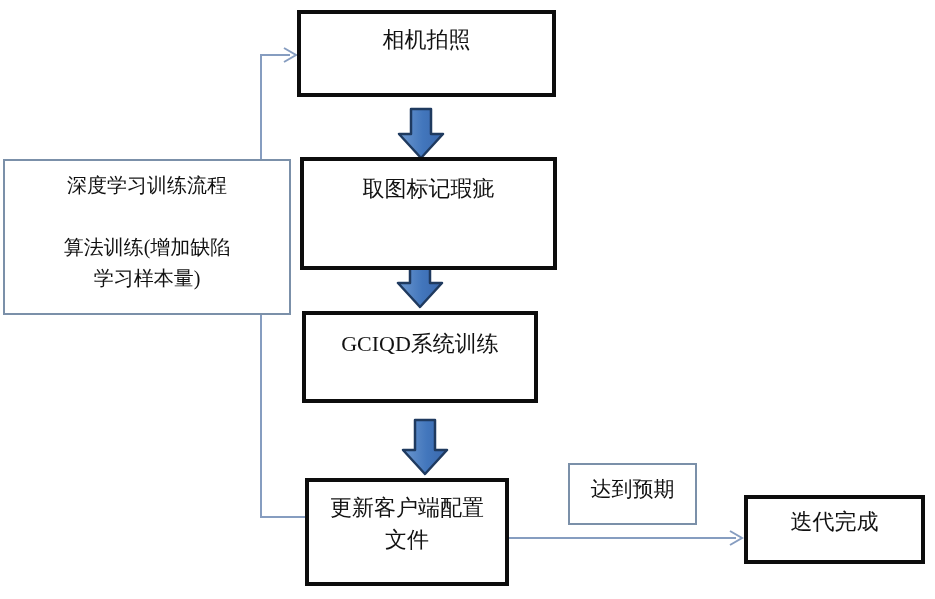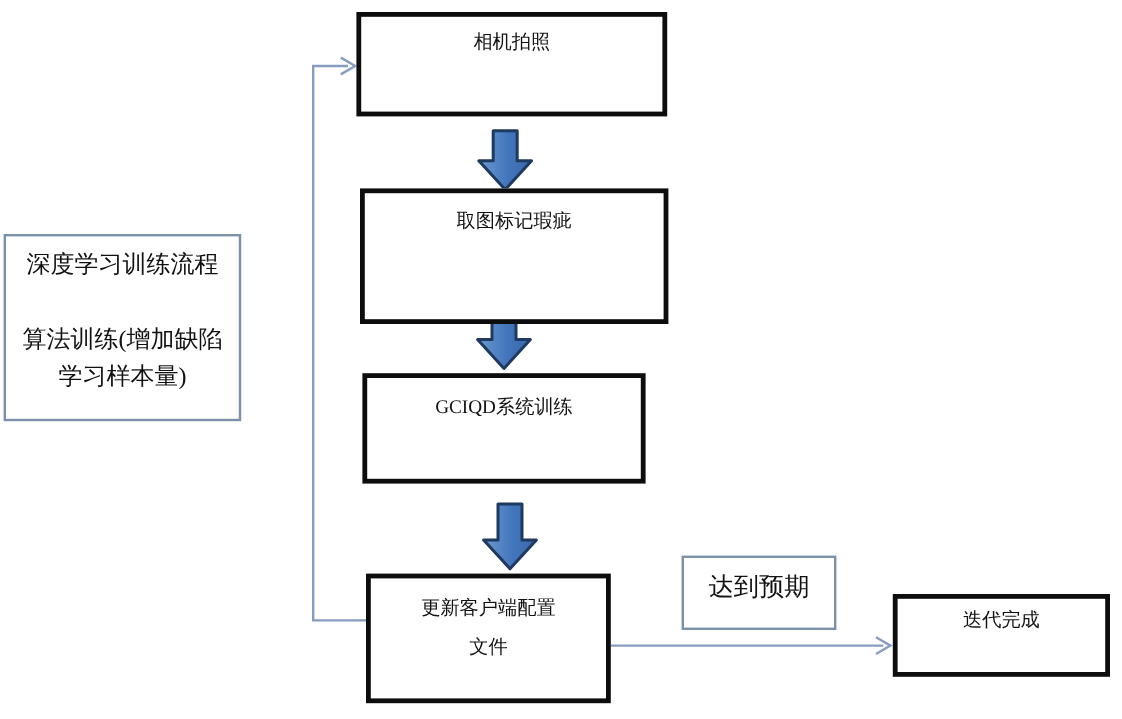--- a/index.html
+++ b/index.html
@@ -30,38 +30,37 @@
     width:935px;height:599px;
   }
   .box{
     position:absolute;
     background:#ffffff;
     text-align:center;
     white-space:pre-line;
   }
   .thick{
     border:4px solid var(--box-border);
-    font-size:16px;
+    font-size:22px;
     text-align:center;
   }
   .thin{
     border:2px solid var(--thin-box-border);
   }
   #box-camera{left:297px;top:10px;width:259px;height:87px;padding-top:11px;}
   #box-mark{left:300px;top:157px;width:257px;height:113px;padding-top:13px;}
   #box-train{left:302px;top:311px;width:236px;height:92px;padding-top:14px;}
   #box-update{left:305px;top:478px;width:204px;height:108px;padding-top:10px;line-height:32px;}
   #box-done{left:744px;top:495px;width:181px;height:69px;padding-top:8px;}
   #box-cond{left:568px;top:463px;width:129px;height:62px;padding-top:10px;font-size:21px;}
   #note-box{
-    left:3px;top:159px;width:198px;height:156px;
+    left:3px;top:159px;width:288px;height:156px;
     padding-top:9px;
     font-size:20px;
     line-height:31px;
-    margin-top:36px;
   }
   .conn-line{
     fill:none;
     stroke:var(--connector);
     stroke-width:2;
   }
   .arrowhead{
     fill:none;
     stroke:var(--connector);
     stroke-width:2;

